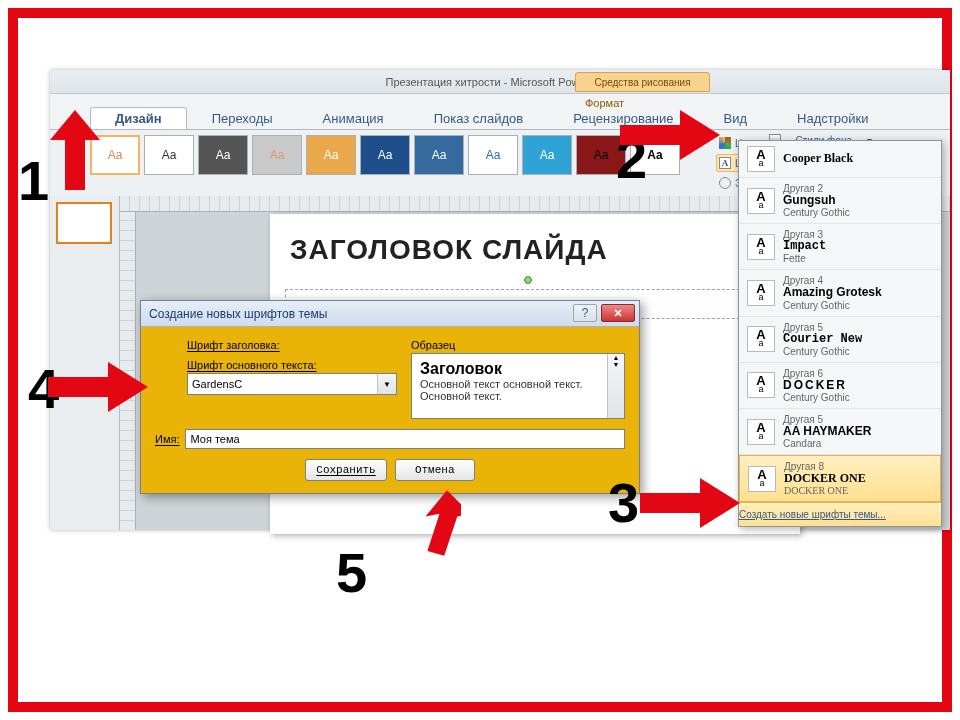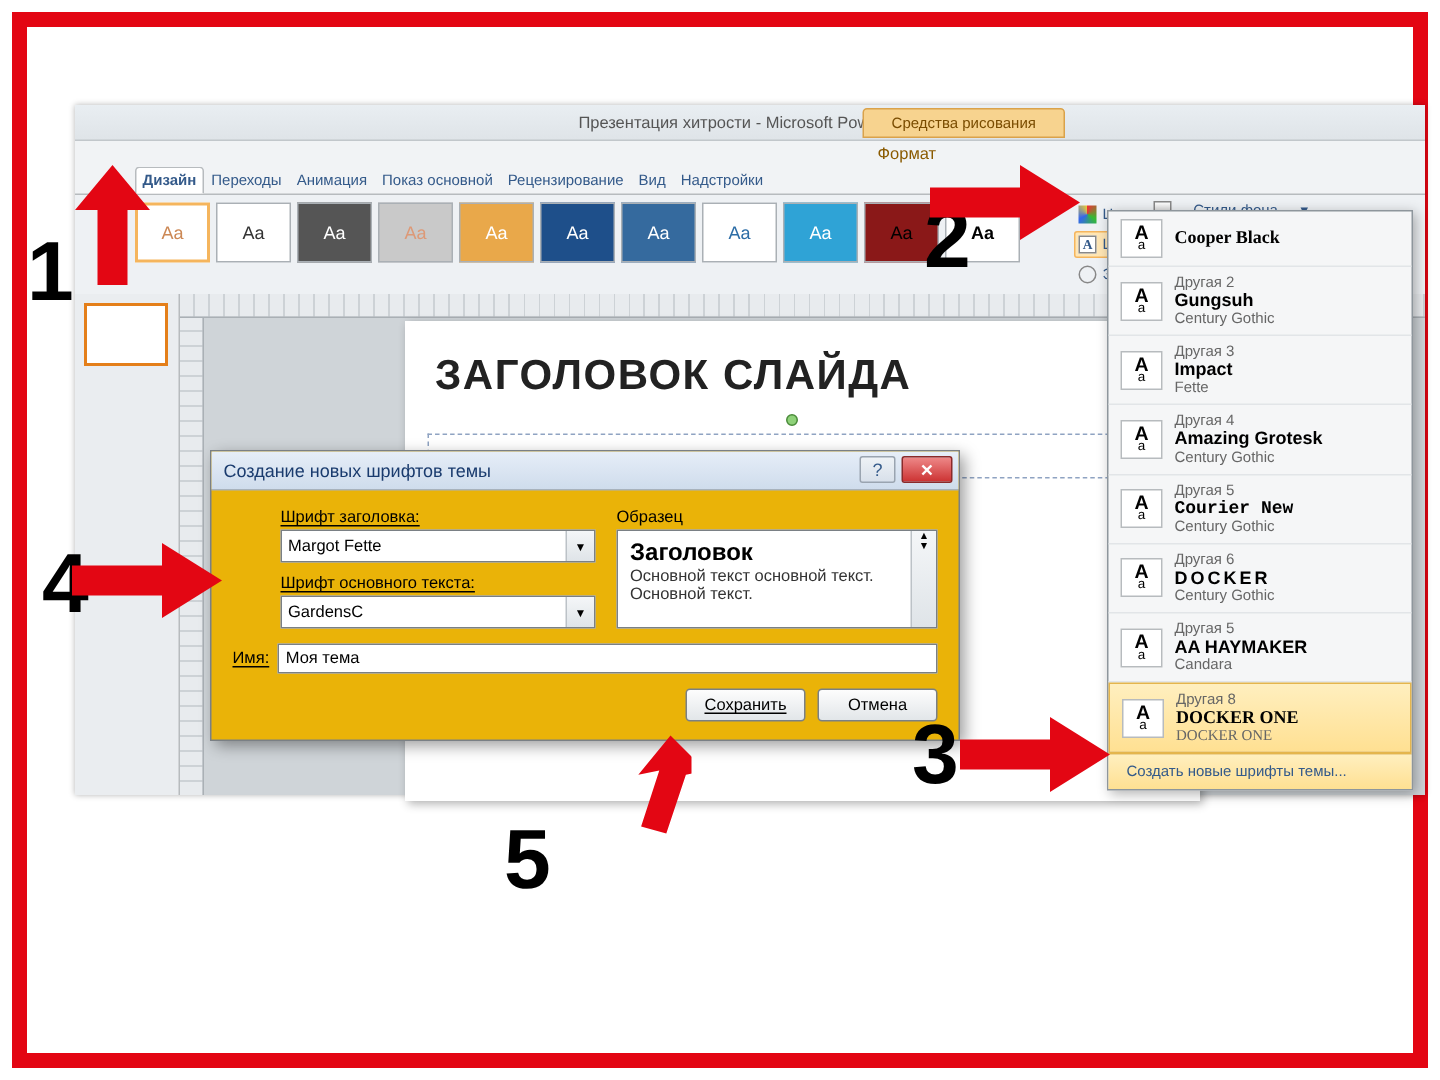--- a/index.html
+++ b/index.html
@@ -39,26 +39,26 @@
     height: 36px;
     background: #f1f3f5;
     display: flex;
     align-items: flex-end;
     padding-left: 40px;
     gap: 0;
     border-bottom: 1px solid #b7bbbe;
     position: relative;
   }
   .tab {
-    padding: 3px 4px;
+    padding: 3px 24px;
     color: #345a8a;
     cursor: pointer;
     border: 1px solid transparent;
     border-bottom: none;
-    font-size: 10px;
+    font-size: 13px;
   }
   .tab.active {
     background: #fff;
     border-color: #b7bbbe;
     border-radius: 3px 3px 0 0;
     color: #345a8a;
     font-weight: 600;
   }
   .context-tab-group {
     position: absolute;
@@ -242,26 +242,27 @@
     justify-content: center;
     font-size: 9px;
     line-height: 9px;
   }
   .font-swatch .big { font-size: 13px; font-weight: bold; }
   .font-info { display: flex; flex-direction: column; line-height: 1.1; font-size: 10px; }
   .font-info .lbl { color: #666; }
   .font-info .name { font-size: 12px; font-weight: bold; }
   .font-info .sub { color: #666; }
   .fonts-footer {
-    padding: 6px 12px;
+    padding: 6px 0;
     font-size: 10px;
     color: #345a8a;
     background: linear-gradient(#ffefbf, #ffe092);
     border-top: 1px solid #e4b54d;
     cursor: pointer;
+    text-decoration: underline;
   }
 
   
   .dialog {
     position: absolute;
     left: 140px; top: 300px;
     width: 500px;
     background: #eab308;
     border: 1px solid #7a8085;
     box-shadow: 3px 3px 10px rgba(0,0,0,.4);
@@ -344,22 +345,23 @@
   .preview .pb { font-size: 11px; color: #333; }
   .namer {
     display: flex; align-items: center; gap: 6px;
     margin-top: 6px;
   }
   .namer input {
     flex: 1; height: 20px; border: 1px solid #7a8085; padding: 0 4px;
     font-family: inherit; font-size: 11px;
   }
   .dlg-btns {
-    display: flex; justify-content: flex-end; gap: 8px;
+    display: flex; justify-content: center; gap: 8px;
     padding-top: 6px;
+    font-family: Liberation Mono, monospace;
   }
   .btn {
     height: 22px; min-width: 80px;
     border: 1px solid #7a8085;
     background: linear-gradient(#fdfdfd, #e2e6e9);
     border-radius: 3px;
     display: inline-flex; align-items: center; justify-content: center;
     padding: 0 10px;
     cursor: pointer;
   }
@@ -383,21 +385,21 @@
 <div class="ppt-window">
   <div class="titlebar">
     <span>Презентация хитрости - Microsoft PowerPoint</span>
   </div>
 
   <div class="tabs">
     <div class="context-tab-group">Средства рисования</div>
     <div class="tab active">Дизайн</div>
     <div class="tab">Переходы</div>
     <div class="tab">Анимация</div>
-    <div class="tab">Показ основной</div>
+    <div class="tab">Показ слайдов</div>
     <div class="tab">Рецензирование</div>
     <div class="tab">Вид</div>
     <div class="tab">Надстройки</div>
     <div class="context-tab">Формат</div>
   </div>
 
   <div class="ribbon">
     <div class="themes-gallery">
       <div class="theme-thumb selected" style="color:#c85">Aa</div>
       <div class="theme-thumb" style="background:#fff;color:#333">Aa</div>
@@ -476,21 +478,21 @@
       <span class="sub">Century Gothic</span>
     </div>
   </div>
   <div class="font-item">
     <div class="font-swatch">
         <span class="big">A</span>
         <span>a</span>
       </div>
     <div class="font-info">
       <span class="lbl">Другая 3</span>
-      <span class="name" style="font-family:Liberation Sans, sans-serif">Impact</span>
+      <span class="name" style="font-family:Liberation Mono, monospace">Impact</span>
       <span class="sub">Fette</span>
     </div>
   </div>
   <div class="font-item">
     <div class="font-swatch">
         <span class="big">A</span>
         <span>a</span>
       </div>
     <div class="font-info">
       <span class="lbl">Другая 4</span>
@@ -548,23 +550,20 @@
 <div class="dialog">
   <div class="dlg-title">
     <span>Создание новых шрифтов темы</span>
     <div class="dlg-help">?</div>
     <div class="dlg-close">✕</div>
   </div>
   <div class="dlg-body">
     <div class="row">
       <div class="col left">
         <span><span class="lbl-u">Шрифт заголовка:</span></span>
-        <div class="select">
-            <span>Margot Fette</span>
-          </div>
         <span style="margin-top:6px"><span class="lbl-u">Шрифт основного текста:</span></span>
         <div class="select">
             <span>GardensC</span>
           </div>
       </div>
       <div class="col right">
         <span>Образец</span>
         <div class="preview">
           <div class="pt">Заголовок</div>
           <div class="pb">Основной текст основной текст.</div>

